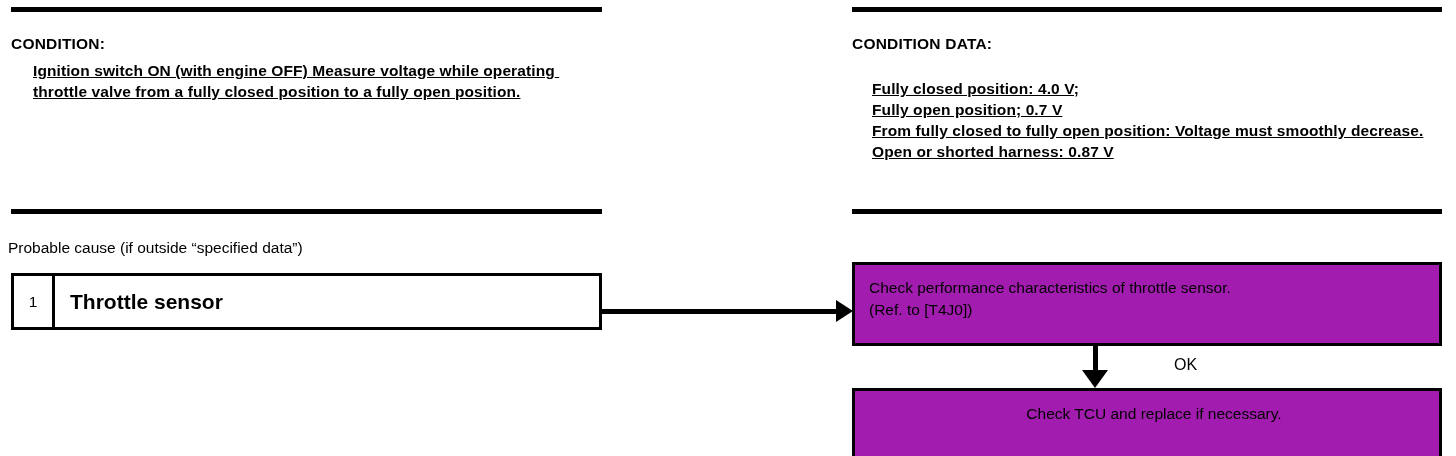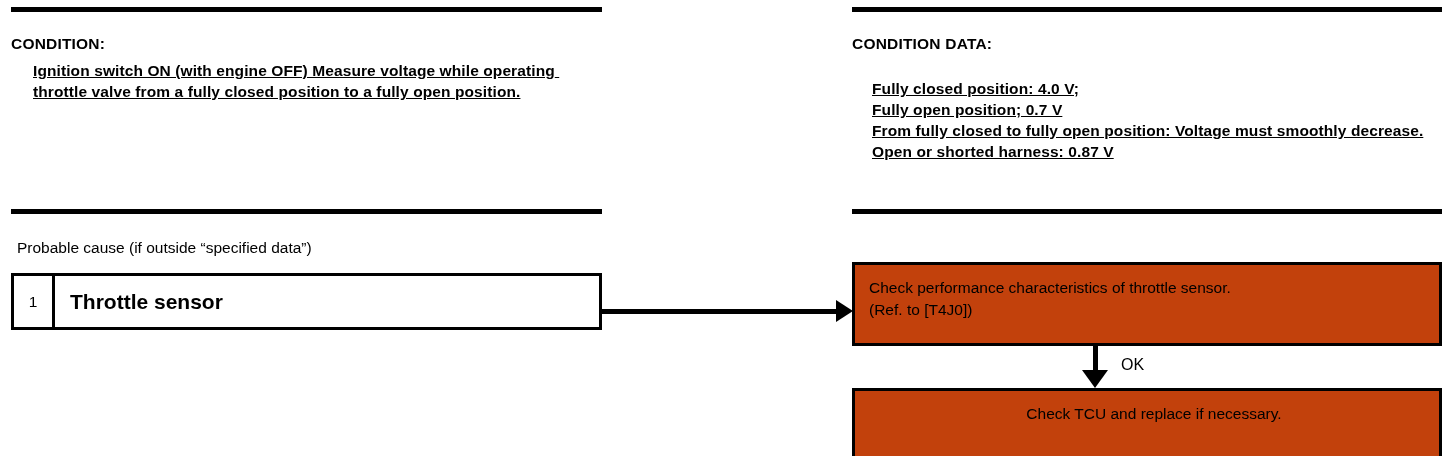--- a/index.html
+++ b/index.html
@@ -49,21 +49,21 @@
   }
   .body-regular {
     font-weight: normal;
     font-size: 15.5px;
   }
 
   .condition-heading   { left: 11px;  top: 33px; }
   .condition-body      { left: 33px;  top: 60px; width: 580px; }
   .specified-heading   { left: 852px; top: 33px; }
   .specified-body      { left: 872px; top: 60px; width: 580px; margin-top: 18px; }
-  .probable-cause-line { left: 17px;  top: 237px; text-align: right; }
+  .probable-cause-line { left: 8px;  top: 237px; text-align: right; }
 
   
   .cause-table {
     position: absolute;
     left: 11px;
     top: 273px;
     width: 591px;
     height: 57px;
     border: 3px solid #000000;
     box-sizing: border-box;
@@ -86,21 +86,21 @@
     padding-left: 15px;
     font-size: 21px;
     font-weight: bold;
   }
 
   
   .flow-box {
     position: absolute;
     border: 3px solid #000000;
     box-sizing: border-box;
-    background: #c2410c;
+    background: #a21caf;
     padding: 12px 0 0 14px;
     font-size: 15.5px;
     line-height: 22px;
     white-space: pre-wrap;
   }
   .flow-box-1 { left: 852px; top: 262px; width: 590px; height: 84px; }
   .flow-box-2 { left: 852px; top: 388px; width: 590px; height: 76px; text-align: center; }
 
   
   .h-arrow-line {
@@ -134,21 +134,21 @@
     left: 1082px;
     top: 370px;
     width: 0;
     height: 0;
     border-left: 13px solid transparent;
     border-right: 13px solid transparent;
     border-top: 18px solid #000000;
   }
   .ok-label {
     position: absolute;
-    left: 1121px;
+    left: 1174px;
     top: 356px;
     font-size: 16px;
   }
 </style>
 </head>
 <body>
 
 <div id="page">
 
   <div class="rule rule-left-top"></div>

